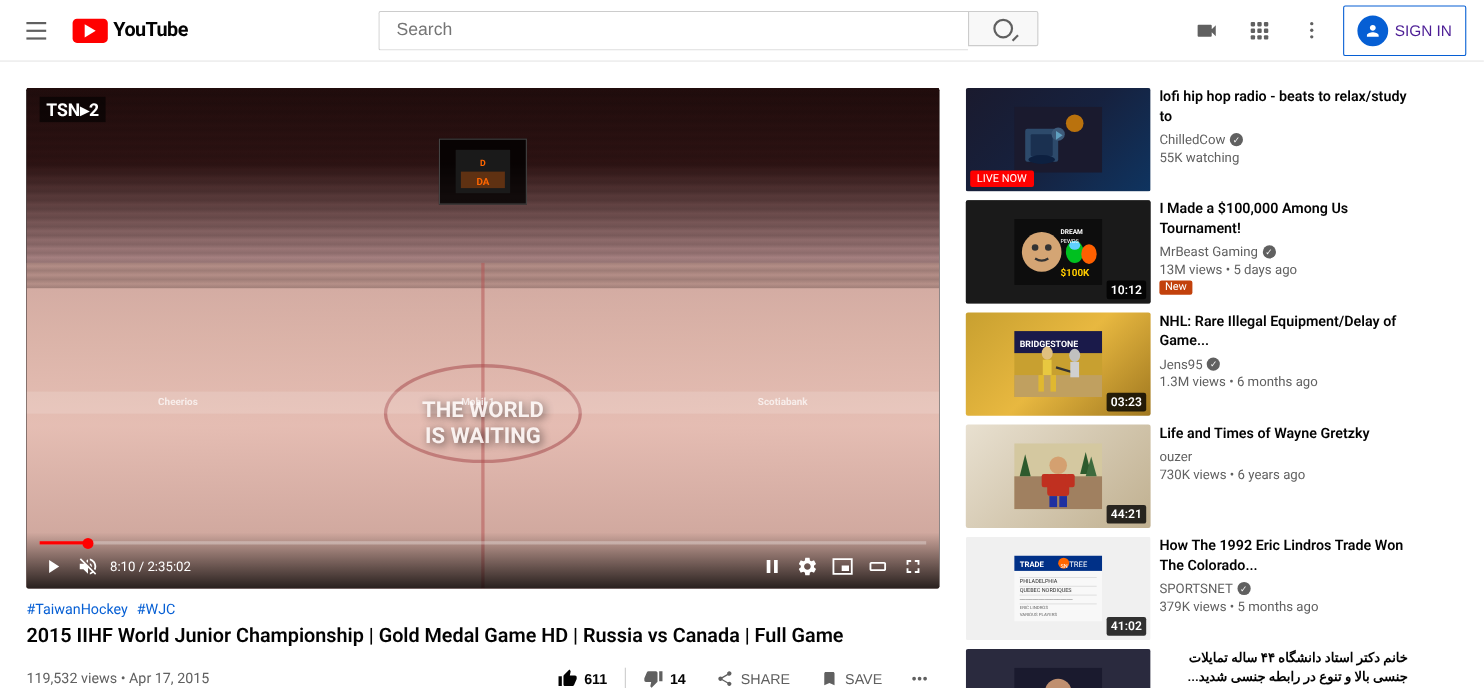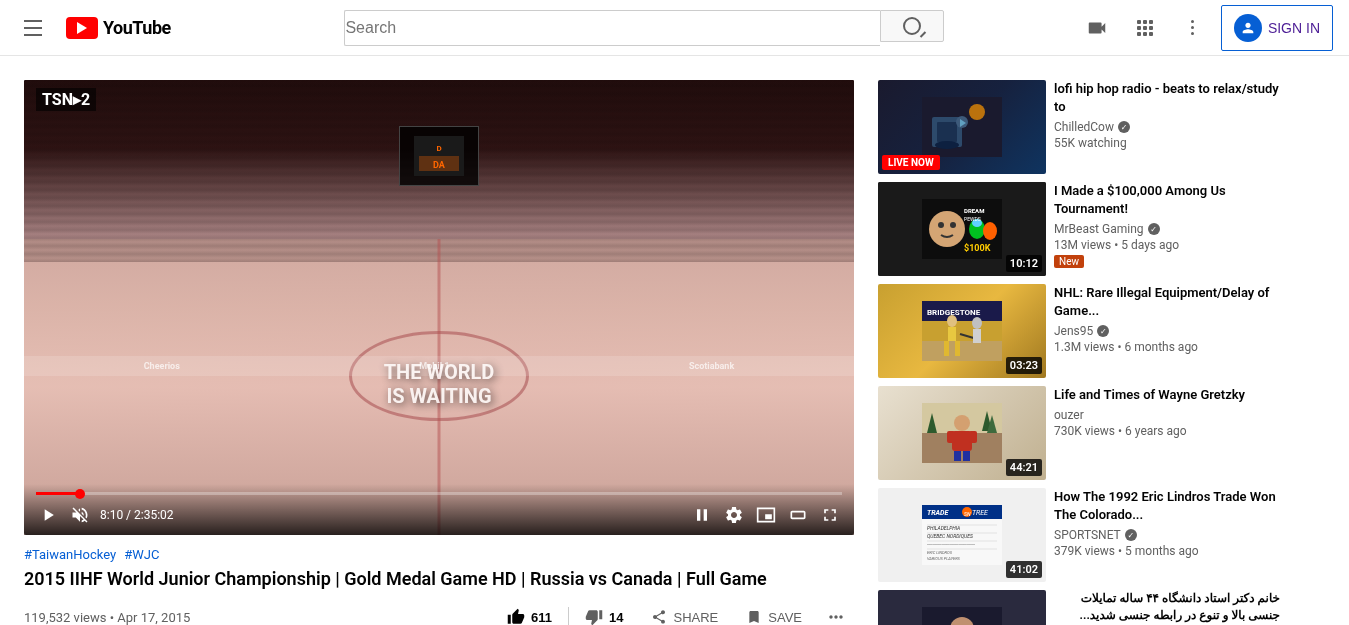--- a/index.html
+++ b/index.html
@@ -73,21 +73,21 @@
       display: flex;
       max-width: 600px;
       margin: 0 auto;
     }
     .search-input {
       flex: 1;
       height: 36px;
       border: 1px solid #ccc;
       border-right: none;
       border-radius: 2px 0 0 2px;
-      padding: 0 0;
+      padding: 0 15px;
       font-size: 16px;
       outline: none;
       color: #030303;
     }
     .search-btn {
       width: 64px;
       height: 32px;
       background: #f8f8f8;
       border: 1px solid #ccc;
       border-radius: 0 2px 2px 0;
@@ -411,21 +411,21 @@
       padding: 2px 4px;
       border-radius: 2px;
     }
     .live-badge {
       position: absolute;
       bottom: 4px;
       left: 4px;
       background: #ff0000;
       color: white;
       font-size: 10px;
-      font-weight: 700;
+      font-weight: 400;
       padding: 2px 6px;
       border-radius: 2px;
     }
     .rec-info {
       flex: 1;
       min-width: 0;
     }
     .rec-title {
       font-size: 13px;
       font-weight: 600;
@@ -858,21 +858,21 @@
           <span>ouzer</span>
         </div>
         <div class="rec-meta">
           <span>730K views</span> • <span>6 years ago</span>
         </div>
       </div>
     </div>
 
     <div class="recommended-item">
       <div class="rec-thumbnail thumb-trade">
-        <div class="thumb-visual" style="background:#f0f0f0;font-style:italic;">
+        <div class="thumb-visual" style="background:#f0f0f0;">
           <svg width="80" height="60" viewBox="0 0 80 60">
             <rect width="80" height="60" fill="#f8f8f8"></rect>
             <rect x="0" y="0" width="80" height="14" fill="#003087"></rect>
             <text x="5" y="10" fill="white" font-size="7" font-weight="bold">TRADE</text>
             <circle cx="45" cy="7" r="5" fill="#ff6600"></circle>
             <text x="42" y="11" fill="white" font-size="5">SN</text>
             <text x="50" y="10" fill="white" font-size="7">TREE</text>
 
             <line x1="5" y1="20" x2="75" y2="20" stroke="#ccc" stroke-width="0.5"></line>
             <line x1="5" y1="28" x2="75" y2="28" stroke="#ccc" stroke-width="0.5"></line>

